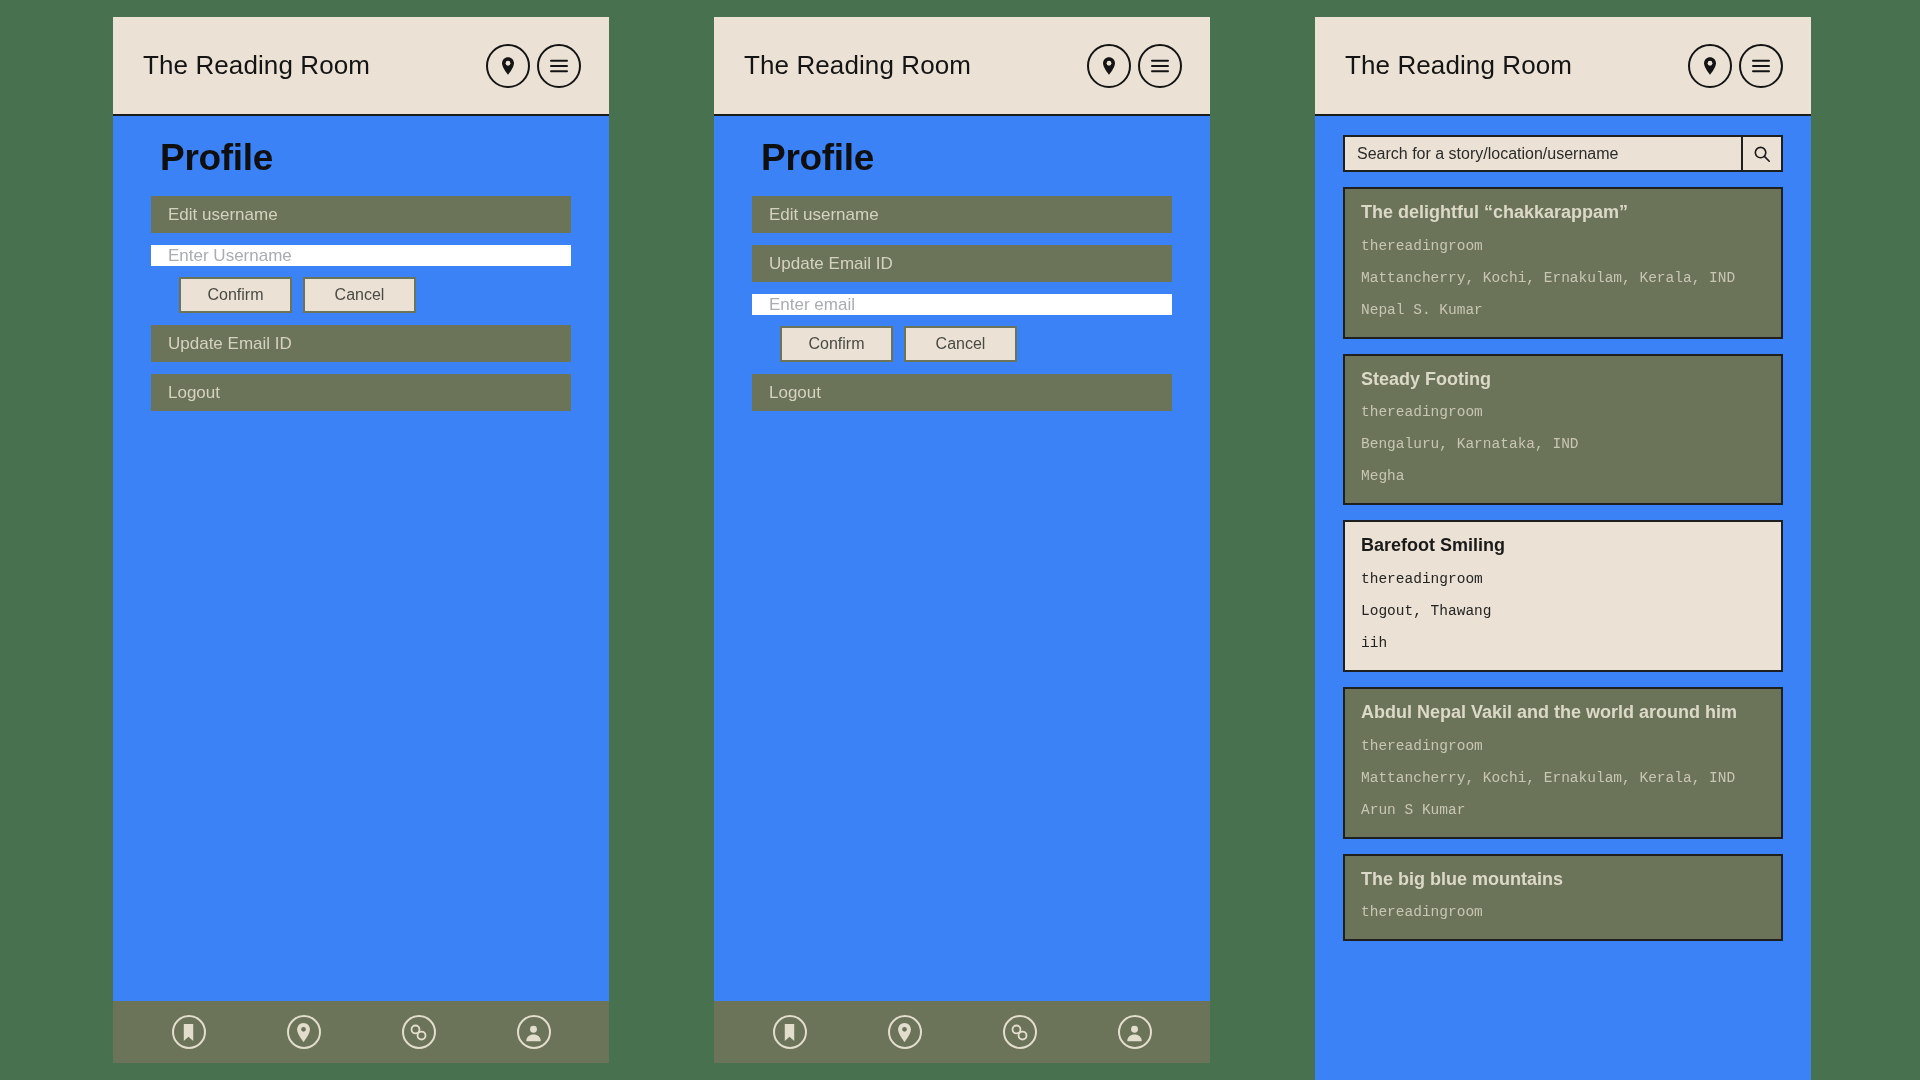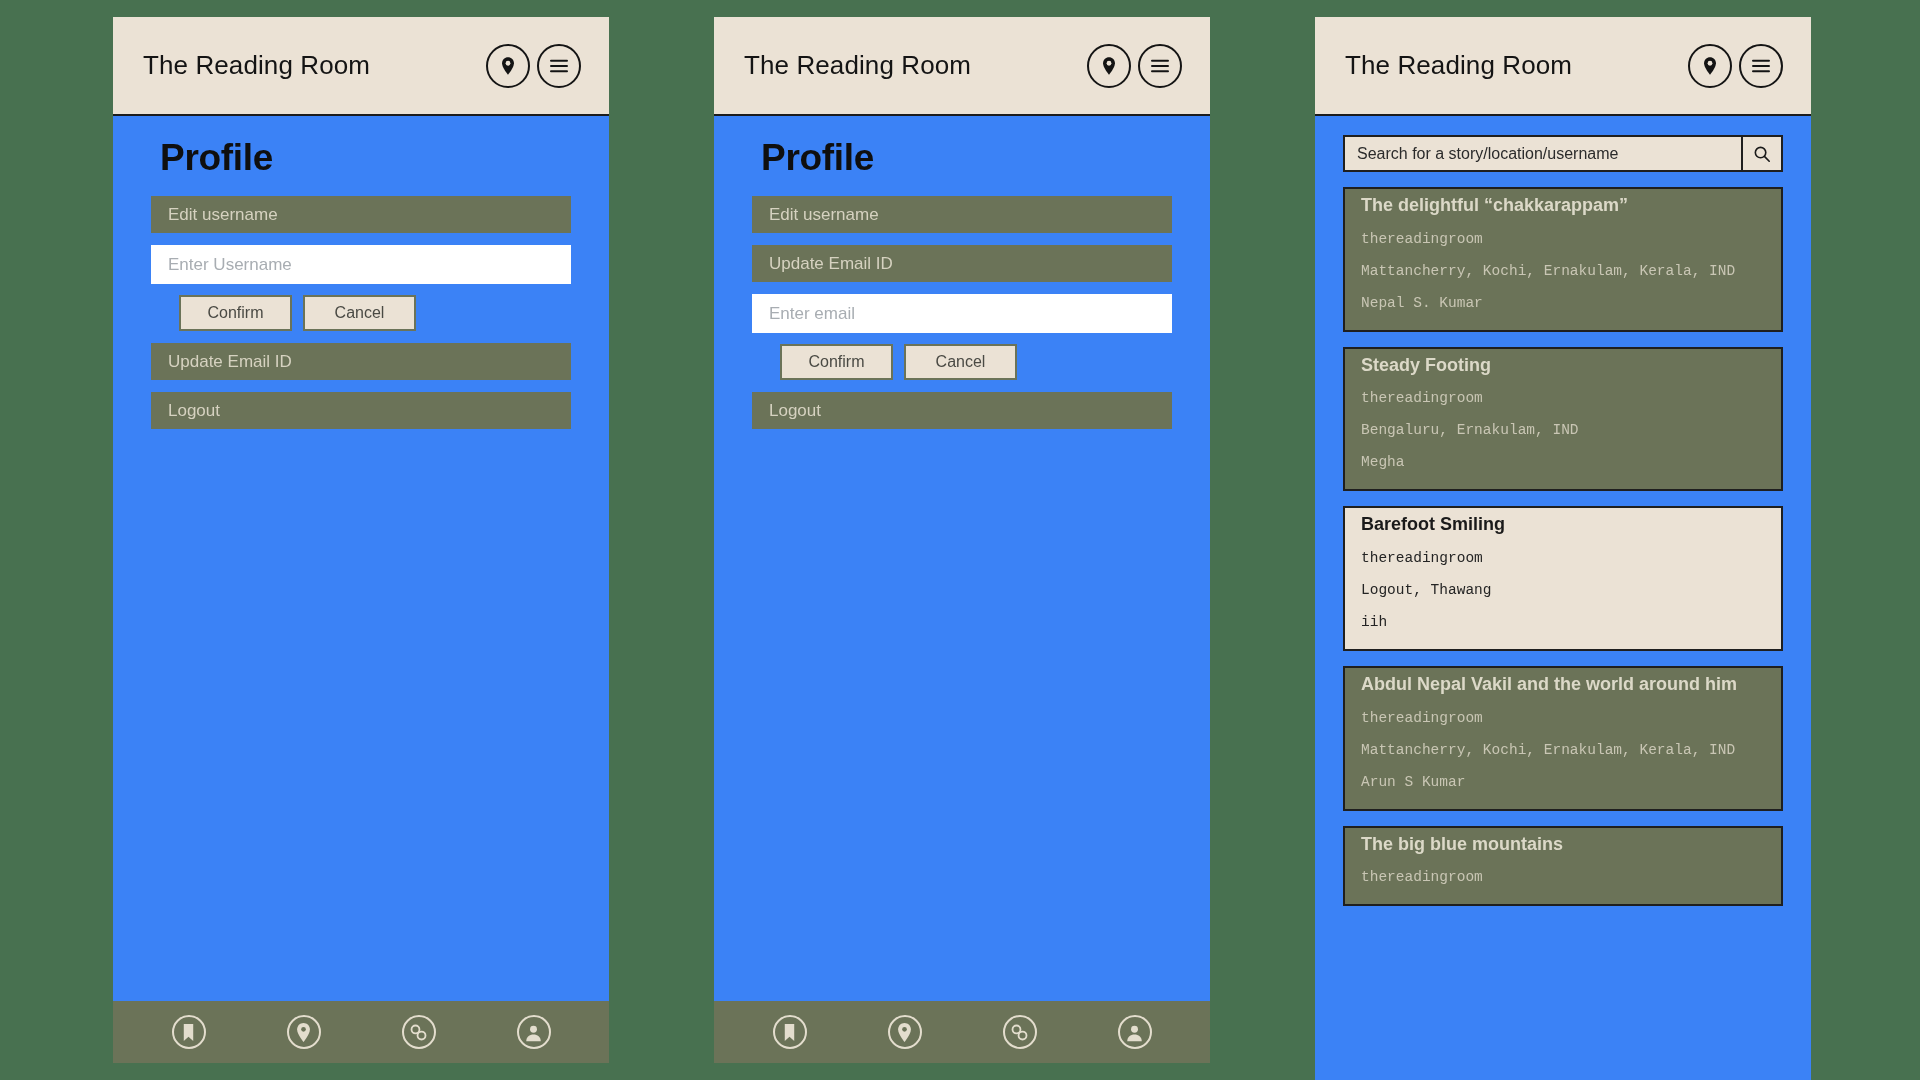--- a/index.html
+++ b/index.html
@@ -95,21 +95,21 @@
     display: flex;
     align-items: center;
     padding: 0 17px;
     color: #D6D2C0;
     font-size: 17px;
     cursor: pointer;
     margin-bottom: 12px;
   }
 
   .text-input {
-    height: 39px;
+    height: 21px;
     width: 100%;
     background: #FFFFFF;
     border: none;
     outline: none;
     padding: 0 17px;
     font-size: 17px;
     font-family: "Liberation Sans", sans-serif;
     color: #333;
     margin-bottom: 11px;
     display: block;
@@ -191,21 +191,21 @@
 
   .feed {
     position: absolute;
     top: 0; left: 0; right: 0; bottom: 0;
     padding: 0 28px;
     overflow: hidden;
   }
 
   .story-card {
     border: 2px solid #1f1f1f;
-    padding: 6px 16px 16px 16px;
+    padding: 13px 16px 16px 16px;
     margin-bottom: 15px;
     cursor: pointer;
   }
   .story-card.dark  { background: #6B7358; }
   .story-card.light { background: #EBE2D5; }
 
   .story-title {
     font-size: 18px;
     font-weight: bold;
     margin-bottom: 12px;
@@ -412,21 +412,21 @@
         <div id="story-list">
             <div class="story-card dark">
               <div class="story-title">The delightful “chakkarappam”</div>
               <div class="story-meta">thereadingroom</div>
               <div class="story-meta">Mattancherry, Kochi, Ernakulam, Kerala, IND</div>
               <div class="story-meta">Nepal S. Kumar</div>
             </div>
             <div class="story-card dark">
               <div class="story-title">Steady Footing</div>
               <div class="story-meta">thereadingroom</div>
-              <div class="story-meta">Bengaluru, Ernakulam, IND</div>
+              <div class="story-meta">Bengaluru, Karnataka, IND</div>
               <div class="story-meta">Megha</div>
             </div>
             <div class="story-card light">
               <div class="story-title">Barefoot Smiling</div>
               <div class="story-meta">thereadingroom</div>
               <div class="story-meta">Logout, Thawang</div>
               <div class="story-meta">iih</div>
             </div>
             <div class="story-card dark">
               <div class="story-title">Abdul Nepal Vakil and the world around him</div>

